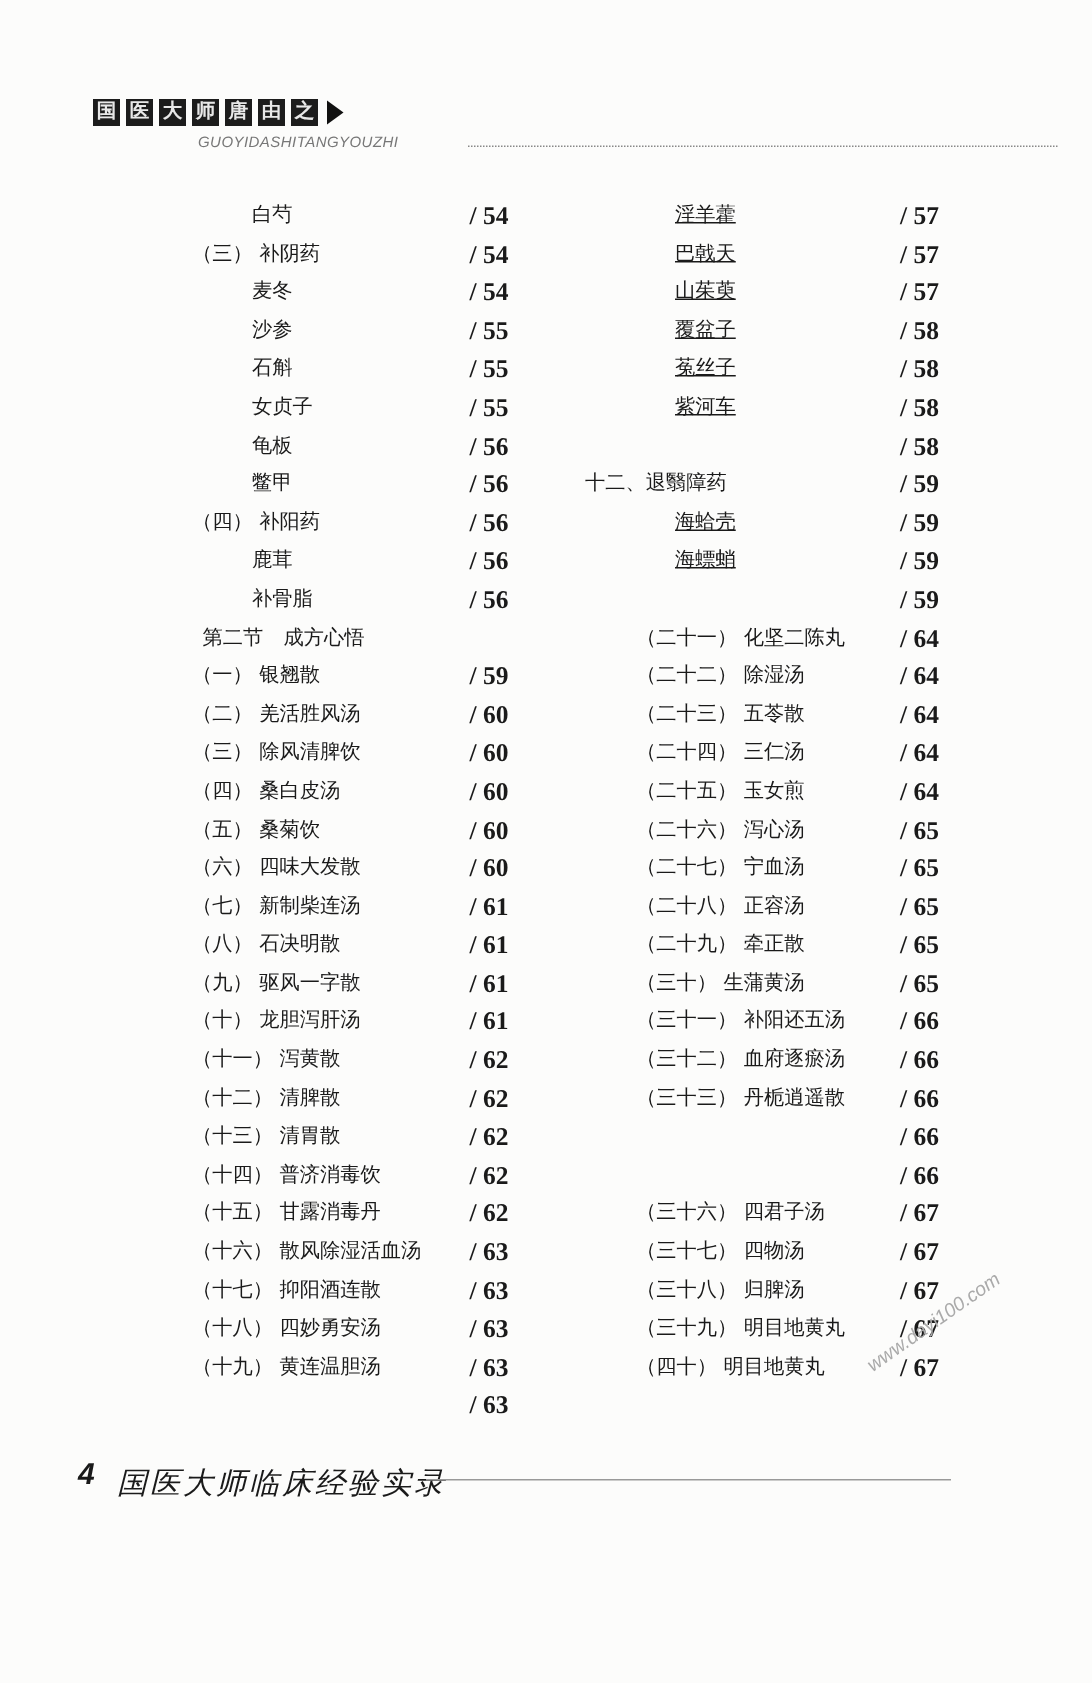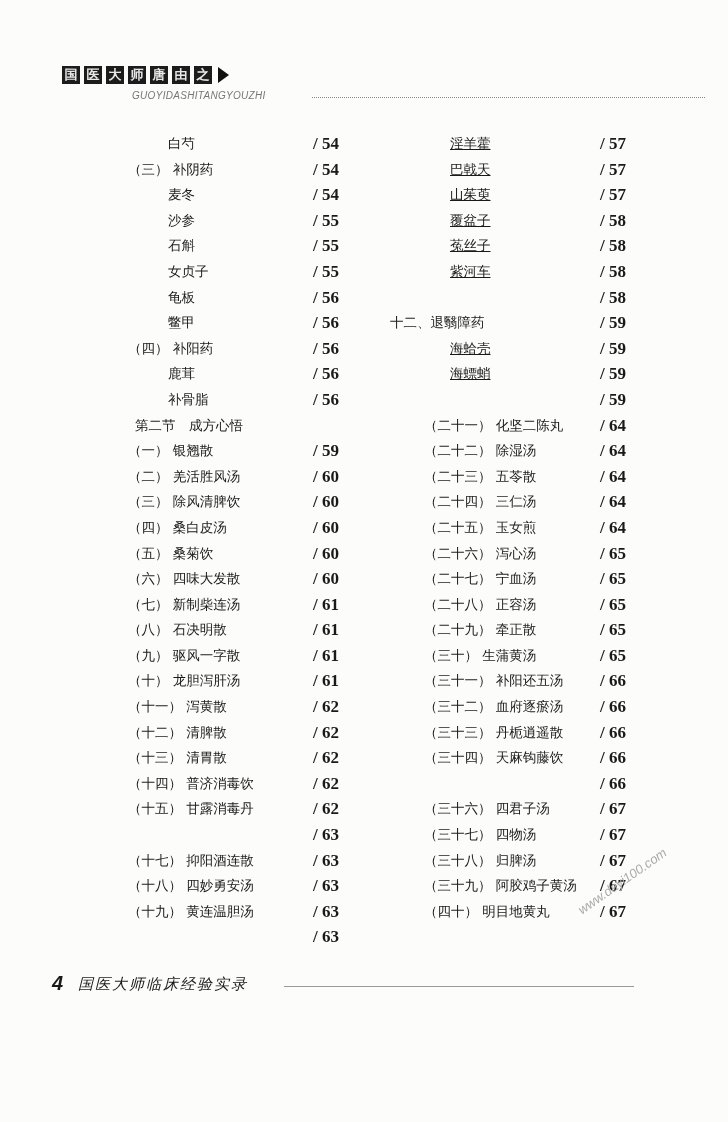--- a/index.html
+++ b/index.html
@@ -38,21 +38,21 @@
   .col-right .row .page { left: 210px; }
   .i0 { left: 11px; margin-left: 24px; }
   .i1 { left: 28px; }
   .i2 { left: 68px; }
   .ri0 { left: 0; }
   .ri1 { left: 34px; }
   .ri2 { left: 60px; text-decoration: underline; }
 
   .footer { position: absolute; left: 52px; top: 972px; width: 580px; height: 30px; }
   .footer-num { position: absolute; left: 0; top: 0; font-size: 20px; font-weight: bold; font-style: italic; font-family: "Liberation Sans", sans-serif; }
-  .footer-title { position: absolute; left: 26px; top: 3px; font-size: 15px; font-style: italic; font-family: Liberation Mono, monospace; letter-spacing: 2px; }
+  .footer-title { position: absolute; left: 26px; top: 3px; font-size: 20px; font-style: italic; font-family: Liberation Mono, monospace; letter-spacing: 2px; }
   .footer-line { position: absolute; left: 232px; top: 14px; width: 350px; border-top: 1px solid #999; }
   .watermark {
     position: absolute; left: 575px; top: 905px; font-size: 13px; color: #aaa; font-style: italic;
     transform: rotate(-35deg); transform-origin: left top; font-family: "Liberation Sans", sans-serif;
   }
 </style>
 </head>
 <body>
 
 <div class="header">
@@ -173,20 +173,21 @@
     </div>
     <div class="row">
       <span class="label i1">（十四） 普济消毒饮</span>
       <span class="page">/ 62</span>
     </div>
     <div class="row">
       <span class="label i1">（十五） 甘露消毒丹</span>
       <span class="page">/ 62</span>
     </div>
     <div class="row">
+      <span class="label i1">（十六） 散风除湿活血汤</span>
       <span class="page">/ 63</span>
     </div>
     <div class="row">
       <span class="label i1">（十七） 抑阳酒连散</span>
       <span class="page">/ 63</span>
     </div>
     <div class="row">
       <span class="label i1">（十八） 四妙勇安汤</span>
       <span class="page">/ 63</span>
     </div>
@@ -289,40 +290,39 @@
     </div>
     <div class="row">
       <span class="label ri1">（三十二） 血府逐瘀汤</span>
       <span class="page">/ 66</span>
     </div>
     <div class="row">
       <span class="label ri1">（三十三） 丹栀逍遥散</span>
       <span class="page">/ 66</span>
     </div>
     <div class="row">
-      <span class="label ri1">（三十四） 天麻钩藤饮</span>
       <span class="page">/ 66</span>
     </div>
     <div class="row">
       <span class="page">/ 66</span>
     </div>
     <div class="row">
       <span class="label ri1">（三十六） 四君子汤</span>
       <span class="page">/ 67</span>
     </div>
     <div class="row">
       <span class="label ri1">（三十七） 四物汤</span>
       <span class="page">/ 67</span>
     </div>
     <div class="row">
       <span class="label ri1">（三十八） 归脾汤</span>
       <span class="page">/ 67</span>
     </div>
     <div class="row">
-      <span class="label ri1">（三十九） 阿胶鸡子黄汤</span>
+      <span class="label ri1">（三十九） 明目地黄丸</span>
       <span class="page">/ 67</span>
     </div>
     <div class="row">
       <span class="label ri1">（四十） 明目地黄丸</span>
       <span class="page">/ 67</span>
     </div>
   </div>
 
 <div class="footer">
   <span class="footer-num">4</span>

